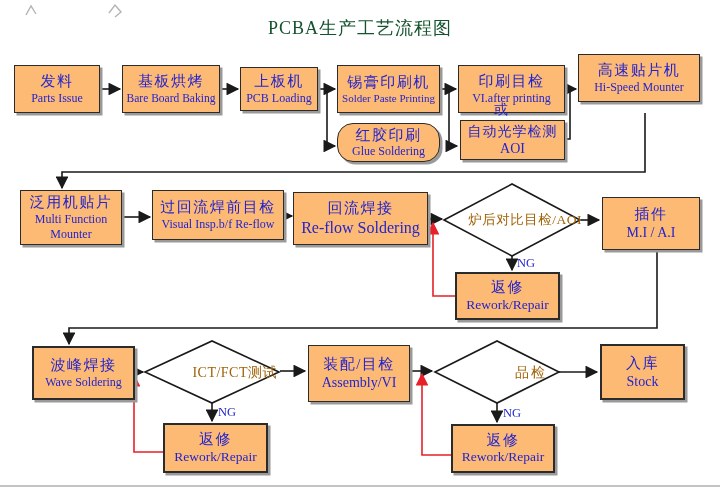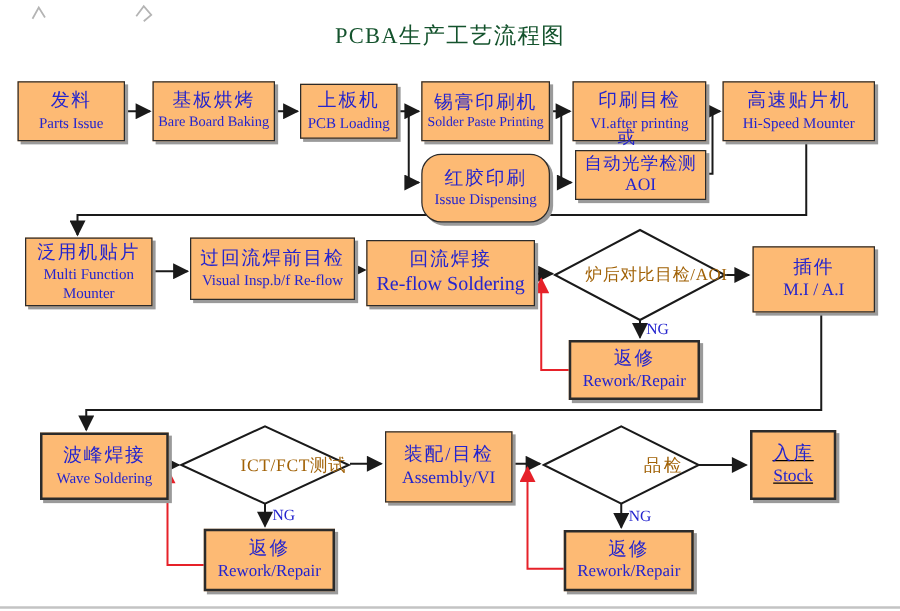--- a/index.html
+++ b/index.html
@@ -91,30 +91,30 @@
     <div class="en">PCB Loading</div>
   </div>
   <div class="box" style="left:337px;top:65px;width:103px;height:48px;">
     <div class="zh">锡膏印刷机</div>
     <div class="en" style="font-size:11px">Solder Paste Printing</div>
   </div>
   <div class="box" style="left:458px;top:65px;width:107px;height:48px;">
     <div class="zh">印刷目检</div>
     <div class="en">VI.after printing</div>
   </div>
-  <div class="box" style="left:578px;top:65px;width:122px;height:48px;justify-content:center;">
+  <div class="box" style="left:578px;top:54px;width:122px;height:48px;justify-content:center;">
     <div class="zh">高速贴片机</div>
     <div class="en">Hi-Speed Mounter</div>
   </div>
 
   <div class="small-label" style="left:494px;top:101px;font-size:14px;">或</div>
 
-  <div class="box" style="left:337px;top:123px;width:103px;height:55px;border-radius:16px;">
+  <div class="box" style="left:337px;top:123px;width:103px;height:39px;border-radius:16px;">
     <div class="zh">红胶印刷</div>
-    <div class="en">Issue Dispensing</div>
+    <div class="en">Glue Soldering</div>
   </div>
   <div class="box" style="left:460px;top:120px;width:105px;height:40px;">
     <div class="zh" style="font-size:14px;letter-spacing:1px;">自动光学检测</div>
     <div class="en" style="font-size:14px">AOI</div>
   </div>
 
   <div class="box" style="left:20px;top:190px;width:102px;height:55px;">
     <div class="zh">泛用机贴片</div>
     <div class="en">Multi Function</div>
     <div class="en">Mounter</div>
@@ -141,21 +141,21 @@
   <div class="box" style="left:20px;top:346px;width:103px;height:54px;border-width:2px;margin-left:12px;">
     <div class="zh">波峰焊接</div>
     <div class="en">Wave Soldering</div>
   </div>
   <div class="dtext" style="left:147px;top:364px;width:130px;font-size:14px;">ICT/FCT测试</div>
   <div class="box" style="left:308px;top:345px;width:102px;height:57px;">
     <div class="zh">装配/目检</div>
     <div class="en" style="font-size:14px">Assembly/VI</div>
   </div>
   <div class="dtext" style="left:447px;top:364px;width:100px;font-size:14px;letter-spacing:2px;">品检</div>
-  <div class="box" style="left:600px;top:344px;width:69px;height:56px;border-width:2px;text-decoration:underline;">
+  <div class="box" style="left:600px;top:344px;width:85px;height:56px;border-width:2px;">
     <div class="zh">入库</div>
     <div class="en" style="font-size:14px">Stock</div>
   </div>
 
   <div class="small-label" style="left:218px;top:405px;">NG</div>
   <div class="box" style="left:163px;top:423px;width:105px;height:50px;border-width:2px;">
     <div class="zh">返修</div>
     <div class="en" style="font-size:13.5px">Rework/Repair</div>
   </div>
   <div class="small-label" style="left:503px;top:406px;">NG</div>

